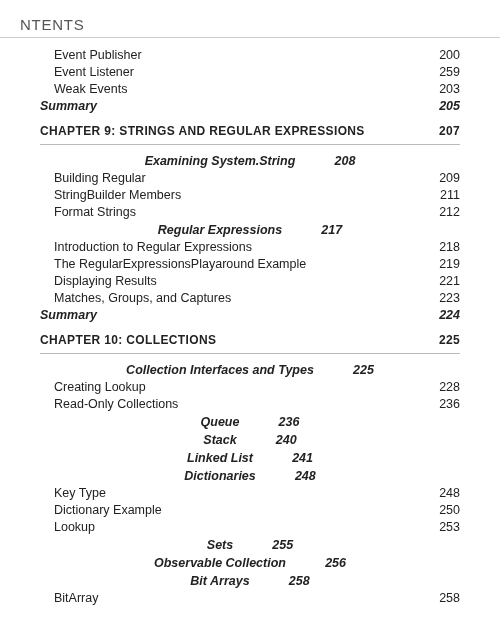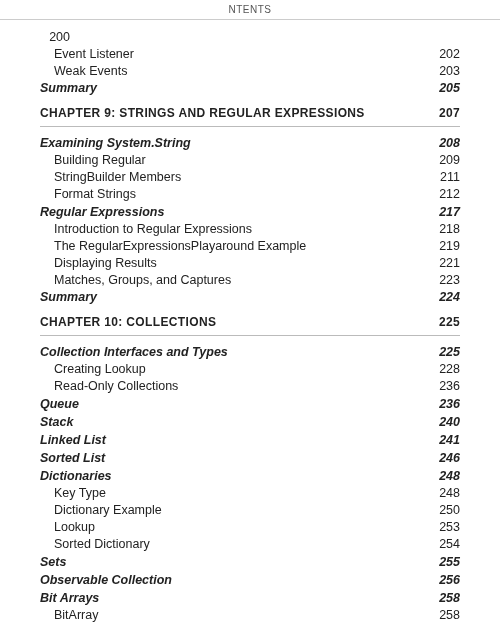--- a/index.html
+++ b/index.html
@@ -10,26 +10,25 @@
     body {
       font-family: Arial, sans-serif;
       font-size: 13px;
       background: #fff;
       color: #222;
       width: 500px;
       min-height: 640px;
       padding: 0;
     }
     .page-header {
-      padding: 4px 20px 4px 20px;
+      padding: 16px 20px 4px 20px;
       border-bottom: 1px solid #ccc;
-      font-size: 10px;
+      font-size: 15px;
       color: #555;
       letter-spacing: 0.05em;
-      text-align: center;
     }
     .content {
       padding: 8px 40px 20px 40px;
     }
     .entry {
       display: flex;
       justify-content: space-between;
       align-items: baseline;
       padding: 1.5px 0;
     }
@@ -50,21 +49,21 @@
       display: flex;
       justify-content: space-between;
       align-items: flex-end;
       padding: 10px 0 4px 0;
       font-size: 12px;
       font-weight: bold;
       letter-spacing: 0.03em;
     }
     .section-heading {
       display: flex;
-      justify-content: space-between;
+      justify-content: center;
       align-items: baseline;
       padding: 3px 0 1px 0;
       gap: 30px;
     }
     .section-heading .entry-label {
       font-weight: bold;
       font-size: 12.5px;
     }
     .section-heading .entry-page {
       font-weight: bold;
@@ -81,25 +80,26 @@
 </head>
 <body>
 
 <div class="page-header">
   <span>NTENTS</span>
 </div>
 
 <div class="content">
 
   <div class="entry indent1">
+    <span class="entry-label">Event Publisher</span>
     <span class="entry-page">200</span>
   </div>
   <div class="entry indent1">
     <span class="entry-label">Event Listener</span>
-    <span class="entry-page">202</span>
+    <span class="entry-page">259</span>
   </div>
   <div class="entry indent1">
     <span class="entry-label">Weak Events</span>
     <span class="entry-page">203</span>
   </div>
   <div class="entry bold">
     <span class="entry-label">Summary</span>
     <span class="entry-page">205</span>
   </div>
 
@@ -177,43 +177,35 @@
       </div>
       <div class="section-heading bold">
         <span class="entry-label">Stack</span>
         <span class="entry-page">240</span>
       </div>
       <div class="section-heading bold">
         <span class="entry-label">Linked List</span>
         <span class="entry-page">241</span>
       </div>
       <div class="section-heading bold">
-        <span class="entry-label">Sorted List</span>
-        <span class="entry-page">246</span>
-      </div>
-      <div class="section-heading bold">
         <span class="entry-label">Dictionaries</span>
         <span class="entry-page">248</span>
       </div>
       <div class="entry indent1">
         <span class="entry-label">Key Type</span>
         <span class="entry-page">248</span>
       </div>
       <div class="entry indent1">
         <span class="entry-label">Dictionary Example</span>
         <span class="entry-page">250</span>
       </div>
       <div class="entry indent1">
         <span class="entry-label">Lookup</span>
         <span class="entry-page">253</span>
       </div>
-      <div class="entry indent1">
-        <span class="entry-label">Sorted Dictionary</span>
-        <span class="entry-page">254</span>
-      </div>
       <div class="section-heading bold">
         <span class="entry-label">Sets</span>
         <span class="entry-page">255</span>
       </div>
       <div class="section-heading bold">
         <span class="entry-label">Observable Collection</span>
         <span class="entry-page">256</span>
       </div>
       <div class="section-heading bold">
         <span class="entry-label">Bit Arrays</span>

